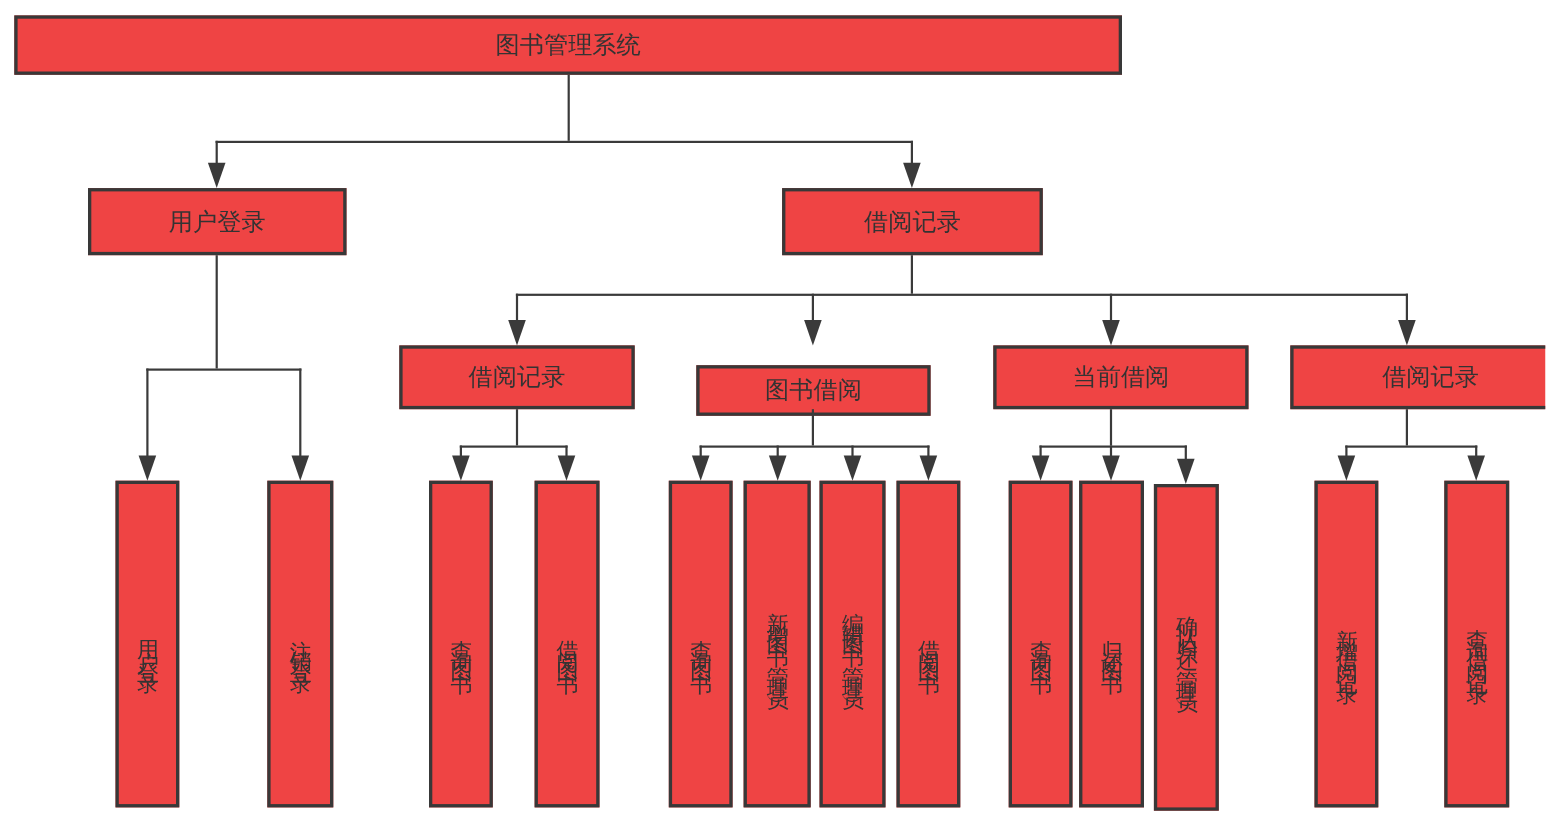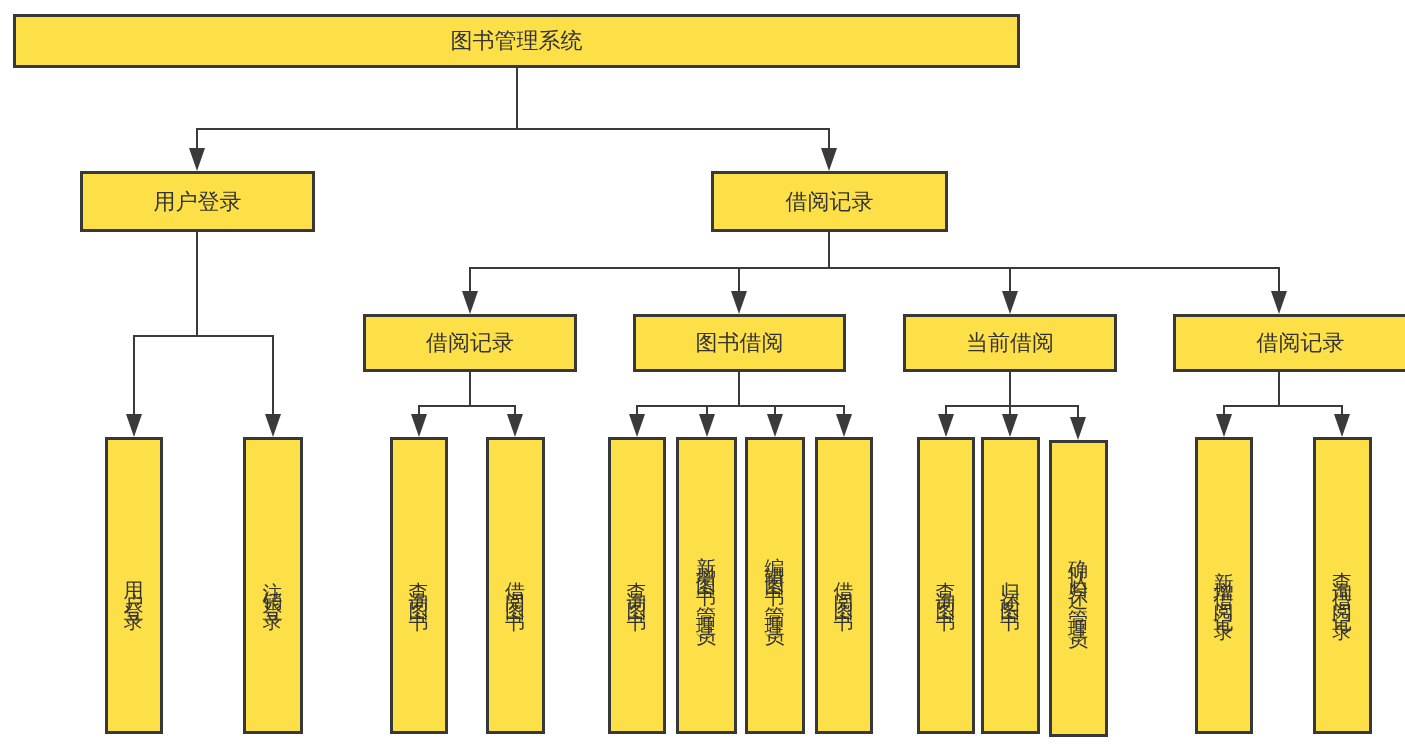--- a/index.html
+++ b/index.html
@@ -2,21 +2,21 @@
 <html><head>
 <meta charset="utf-8">
 <style>
   html,body { margin:0; padding:0; background:#fff; }
   .canvas {
     position:relative; width:1405px; height:747px; background:#ffffff;
     font-family:"Liberation Sans", sans-serif; overflow:hidden;
   }
   .box {
     position:absolute; box-sizing:border-box;
-    border:3px solid #383838; background:#fde047; color:#333333;
+    border:3px solid #383838; background:#ef4444; color:#333333;
     display:flex; align-items:center; justify-content:center;
   }
   .h-label { font-size:22px; color:#333333; white-space:nowrap; }
   .leaf .v-label {
     writing-mode:vertical-rl; text-orientation:mixed;
     font-size:20px; letter-spacing:10px; color:#333333; line-height:1;
   }
   .vline { position:absolute; width:2px; background:#3a3a3a; }
   .hline { position:absolute; height:2px; background:#3a3a3a; }
   .arrow {
@@ -43,24 +43,24 @@
   <div class="box" style="left:80px;top:171px;width:235px;height:61px">
     <span class="h-label">用户登录</span>
   </div>
   <div class="box" style="left:711px;top:171px;width:237px;height:61px">
     <span class="h-label">借阅记录</span>
   </div>
 
   <div class="box" style="left:363px;top:314px;width:214px;height:58px">
     <span class="h-label">借阅记录</span>
   </div>
-  <div class="box" style="left:633px;top:314px;width:213px;height:58px">
+  <div class="box" style="left:633px;top:332px;width:213px;height:46px">
     <span class="h-label">图书借阅</span>
   </div>
-  <div class="box" style="left:903px;top:314px;width:214px;height:58px">
+  <div class="box" style="left:903px;top:314px;width:232px;height:58px">
     <span class="h-label">当前借阅</span>
   </div>
   <div class="box" style="left:1173px;top:314px;width:255px;height:58px">
     <span class="h-label">借阅记录</span>
   </div>
 
   <div class="box leaf" style="left:105px;top:437px;width:58px;height:297px">
     <span class="v-label">用户登录</span>
   </div>
   <div class="box leaf" style="left:243px;top:437px;width:60px;height:297px">

